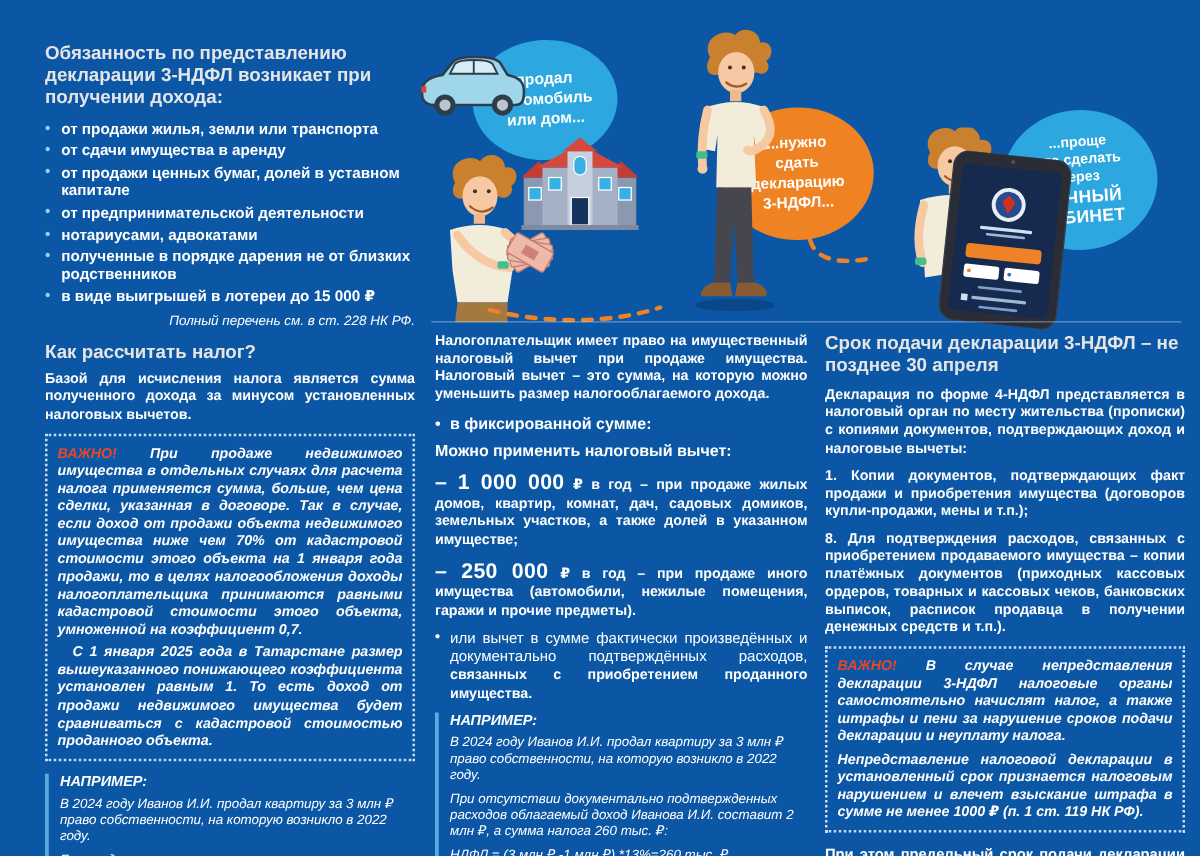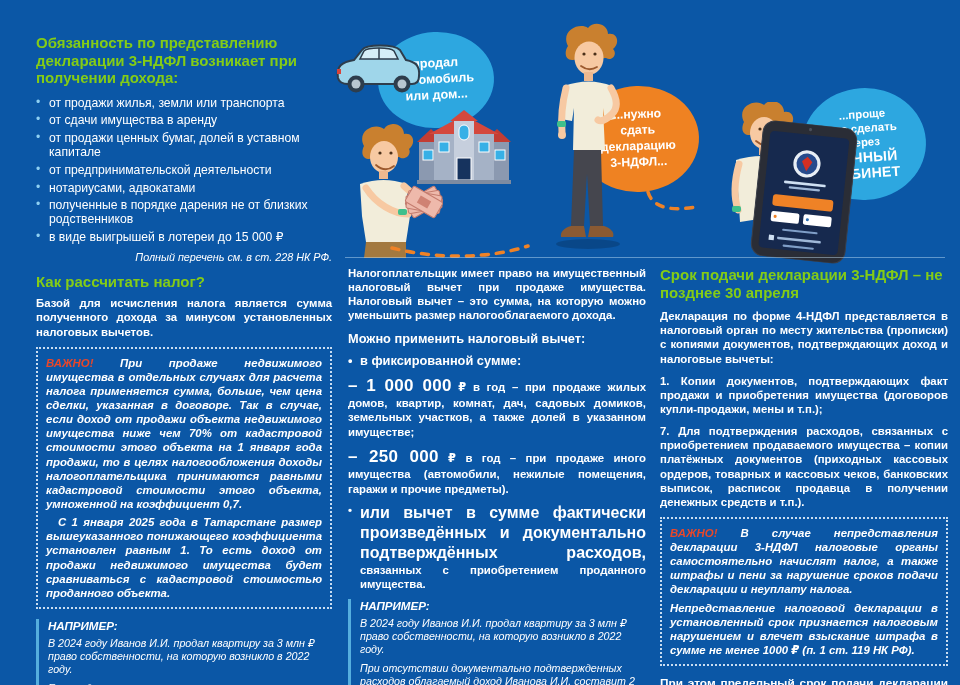--- a/index.html
+++ b/index.html
@@ -3,45 +3,45 @@
 <meta charset="utf-8">
 <style>
   html,body{margin:0;padding:0;background:#083e78;}
   .poster{position:relative;width:960px;height:685px;background:#0b57a6;overflow:hidden;
           font-family:"Liberation Sans","DejaVu Sans",sans-serif;color:#fff;}
   .col{position:absolute;}
   .col-left{left:36px;top:34px;width:296px;}
   .col-mid{left:348px;top:266px;width:298px;}
   .col-right{left:660px;top:266px;width:288px;}
 
-  .h-orange{color:#84cc16;font-weight:bold;font-size:15px;line-height:1.17;margin:0 0 10px 0;}
+  .h-orange{color:#e5e5e5;font-weight:bold;font-size:15px;line-height:1.17;margin:0 0 10px 0;}
   .h2{margin-top:10px;margin-bottom:6px;}
   .body{font-weight:bold;font-size:11.4px;line-height:1.24;text-align:justify;margin:0 0 8px 0;}
   .red{color:#e8472a;font-weight:800;}
   .indent{text-indent:12px;margin-bottom:0;}
 
   ul.bullets{list-style:none;margin:0 0 6px 0;padding:0;}
-  ul.bullets li{position:relative;padding-left:13px;font-weight:normal;font-size:12.2px;line-height:1.13;margin:0 0 4px 0;}
+  ul.bullets li{position:relative;padding-left:13px;font-weight:bold;font-size:12.2px;line-height:1.13;margin:0 0 4px 0;}
   ul.bullets li::before{content:"•";position:absolute;left:0;top:-1px;color:#8fd0f2;}
   .note{font-style:italic;font-size:10.8px;text-align:right;margin:2px 0 0 0;font-weight:normal;}
 
   .dotted-box{border:2px dotted rgba(235,245,255,.85);padding:7px 8px;margin:4px 0 10px 0;font-style:italic;}
   .dotted-box .body{margin-bottom:4px;}
   .dotted-box .body:last-child{margin-bottom:0;}
 
   .example{border-left:3px solid #55aede;padding-left:9px;margin-top:8px;}
   .ex-label{font-style:italic;font-weight:800;font-size:11.6px;margin:0 0 5px 0;}
   .ex{font-style:italic;font-size:10.7px;line-height:1.22;margin:0 0 6px 0;font-weight:normal;}
 
   .mid-h{font-weight:800;font-size:12.8px;margin:2px 0 7px 0;}
   .blt{position:relative;padding-left:12px;}
   .blt::before{content:"•";position:absolute;left:0;top:0;color:#fff;}
   .amt{margin:0 0 7px 0;font-weight:bold;font-size:11.4px;line-height:1.26;text-align:justify;}
   .big-amt{font-size:17px;font-weight:800;letter-spacing:.3px;}
-  .or-strong{font-size:16px;font-weight:700;}
+  .or-strong{font-size:12px;font-weight:400;}
 
   .pre{white-space:pre-line;}
 
   
   .bubble{position:absolute;border-radius:50%;display:flex;flex-direction:column;align-items:center;justify-content:center;text-align:center;font-weight:800;}
   .bubble-blue{background:#2da7e0;}
   .bubble-orange{background:#ef8222;}
   #bubble1{left:378px;top:32px;width:116px;height:96px;transform:rotate(-3deg);font-size:12.6px;line-height:1.25;}
   #bubble2{left:577px;top:86px;width:122px;height:106px;transform:rotate(-2deg);font-size:12.2px;line-height:1.3;}
   #bubble3{left:802px;top:88px;width:124px;height:112px;transform:rotate(-4deg);font-size:11.4px;line-height:1.25;}
@@ -213,39 +213,39 @@
     <div class="example">
       <p class="ex-label">НАПРИМЕР:</p>
       <p class="ex">В 2024 году Иванов И.И. продал квартиру за 3 млн ₽  право собственности, на которую возникло в 2022 году.</p>
       <p class="ex">Если кадастровая стоимость квартиры по состоянию на 1 января 2024 года составляет 4 млн 500 тыс ₽, то в целях налогообложения доход Иванова И.И. составит 3 млн 150 тыс ₽.</p>
 
     </div>
   </section>
 
   <section class="col col-mid">
     <p class="body">Налогоплательщик имеет право на имущественный налоговый вычет при продаже имущества. Налоговый вычет – это сумма, на которую можно уменьшить размер налогооблагаемого дохода.</p>
+    <p class="mid-h blt">в фиксированной сумме:</p>
     <p class="mid-h">Можно применить налоговый вычет:</p>
-    <p class="mid-h blt">в фиксированной сумме:</p>
     <p class="amt"><span class="big-amt">– 1 000 000</span><span> ₽ в год – при продаже жилых домов, квартир, комнат, дач, садовых домиков, земельных участков, а также долей в указанном имуществе;</span></p>
     <p class="amt"><span class="big-amt">– 250 000</span><span> ₽ в год – при продаже иного имущества (автомобили, нежилые помещения, гаражи и прочие предметы).</span></p>
     <p class="body blt"><span class="or-strong">или вычет в сумме фактически произведённых и документально подтверждённых расходов,</span><span> связанных с приобретением проданного имущества.</span></p>
     <div class="example">
       <p class="ex-label">НАПРИМЕР:</p>
       <p class="ex">В 2024 году Иванов И.И. продал квартиру за 3 млн ₽ право собственности, на которую возникло в 2022 году.</p>
       <p class="ex">При отсутствии документально подтвержденных расходов облагаемый доход Иванова И.И. составит 2 млн ₽, а сумма налога 260 тыс. ₽:</p>
       <p class="ex">НДФЛ = (3 млн ₽ -1 млн ₽) *13%=260 тыс. ₽.</p>
 
     </div>
   </section>
 
   <section class="col col-right">
     <h2 class="h-orange" style="margin-bottom:8px">Срок подачи декларации 3-НДФЛ – не позднее 30 апреля</h2>
     <p class="body">Декларация по форме 4-НДФЛ представляется в налоговый орган по месту жительства (прописки) с копиями документов, подтверждающих доход и налоговые вычеты:</p>
     <p class="body">1. Копии документов, подтверждающих факт продажи и приобретения имущества (договоров купли-продажи, мены и т.п.);</p>
-    <p class="body">7. Для подтверждения расходов, связанных с приобретением продаваемого имущества – копии платёжных документов (приходных кассовых ордеров, товарных и кассовых чеков, банковских выписок, расписок продавца в получении денежных средств и т.п.).</p>
+    <p class="body">8. Для подтверждения расходов, связанных с приобретением продаваемого имущества – копии платёжных документов (приходных кассовых ордеров, товарных и кассовых чеков, банковских выписок, расписок продавца в получении денежных средств и т.п.).</p>
     <div class="dotted-box">
       <p class="body"><span class="red">ВАЖНО!</span> <span>В случае непредставления декларации 3-НДФЛ налоговые органы самостоятельно начислят налог, а также штрафы и пени за нарушение сроков подачи декларации и неуплату налога.</span></p>
       <p class="body"><span>Непредставление налоговой декларации в установленный срок признается налоговым нарушением и влечет взыскание штрафа в сумме </span><b>не менее 1000 ₽</b><span> (п. 1 ст. 119 НК РФ).</span></p>
     </div>
     <p class="body" style="font-size:11.8px">При этом предельный срок подачи декларации 30 апреля не распространяется на получение налоговых вычетов, в этом случае направить декларацию 3-НДФЛ можно в любое время в течение года.</p>
   </section>
 
 </div>
 
 </body></html>

